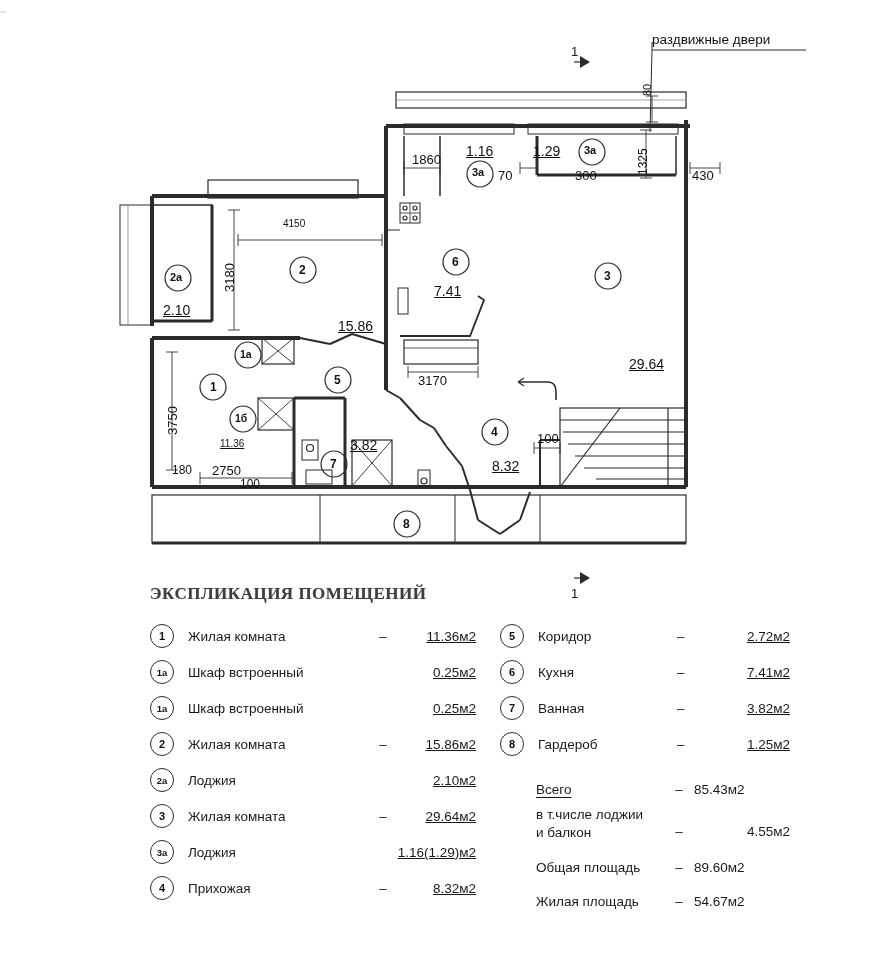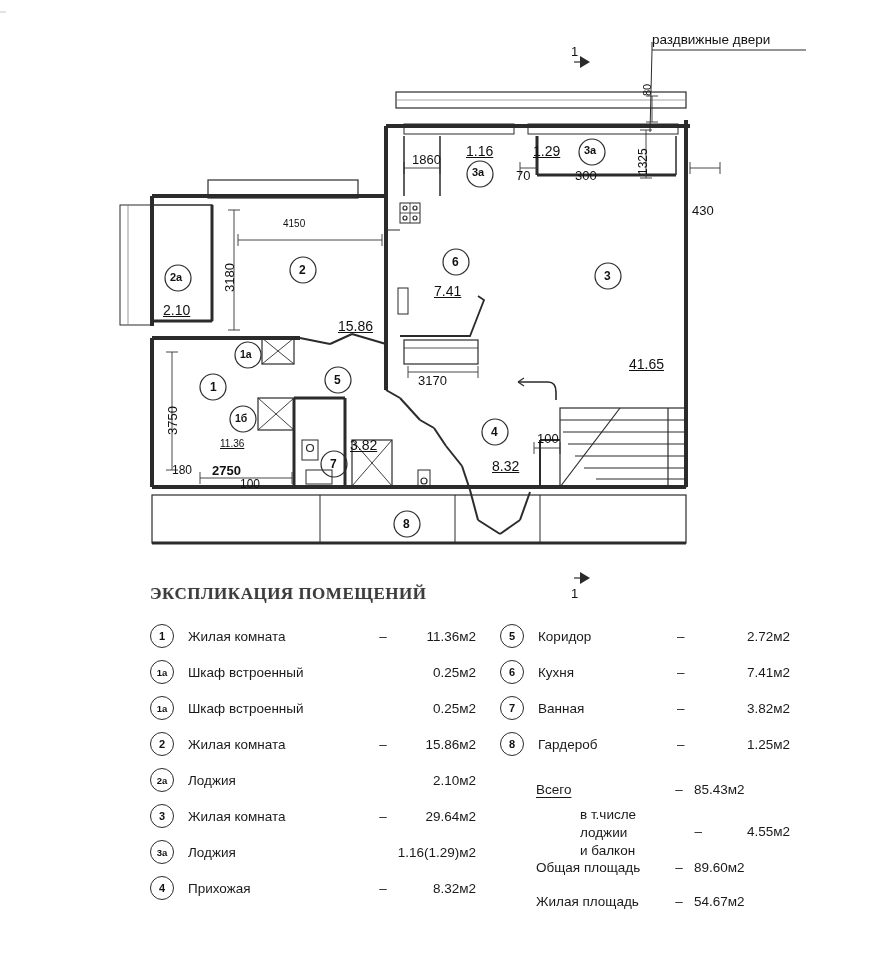--- a/index.html
+++ b/index.html
@@ -68,21 +68,21 @@
     justify-content: center;
     font-size: 11px;
     font-weight: bold;
     color: #111;
     margin-right: 14px;
     background: #fff;
   }
   .circ.sm { font-size: 9.5px; }
   .rname { flex: 1; }
   .dash { width: 14px; text-align: center; }
-  .rarea { width: 86px; text-align: right; }
+  .rarea { width: 86px; text-align: right; text-decoration: underline; }
   .col-right .rname { flex: none; width: 128px; }
   .col-right .dash { width: 30px; }
   .col-right .rarea { width: 96px; text-align: right; }
   .tot-row {
     display: flex;
     align-items: center;
     height: 34px;
     font-size: 13.5px;
     padding-left: 36px;
   }
@@ -93,21 +93,21 @@
     text-decoration: underline;
     text-underline-offset: 3px;
   }
   .two-line {
     display: flex;
     align-items: flex-start;
     font-size: 13.5px;
     padding-left: 36px;
     height: 44px;
   }
-  .two-line .tname { width: 128px; line-height: 1.35; margin-left: 44px; }
+  .two-line .tname { width: 128px; line-height: 1.35; }
   .two-line .tdash { width: 30px; text-align: center; }
   .two-line .tval { width: 96px; text-align: right; padding-top: 18px; }
 </style>
 </head>
 <body>
 
 <svg id="plan" viewBox="0 0 876 960">
   <g fill="none" stroke="#2b2b2b" stroke-width="1.2">
 
     <line x1="0" y1="12" x2="6" y2="12" stroke="#cfcfcf"></line>
@@ -301,52 +301,52 @@
 
 <div class="lbl" style="left:652px; top:32px; font-size:13.5px;">раздвижные двери</div>
 <div class="lbl" style="left:571px; top:44px;">1</div>
 <div class="lbl" style="left:571px; top:586px;">1</div>
 
 <div class="lbl" style="left:641px; top:96px; font-size:11px; transform:rotate(-90deg); transform-origin:0 0;">80</div>
 <div class="lbl" style="left:636px; top:175px; font-size:12px; transform:rotate(-90deg); transform-origin:0 0;">1325</div>
 <div class="lbl" style="left:412px; top:152px;">1860</div>
 <div class="lbl u" style="left:466px; top:143px; font-size:14px;">1.16</div>
 <div class="lbl u" style="left:533px; top:143px; font-size:14px;">1.29</div>
-<div class="lbl" style="left:516px; top:168px;">70</div>
+<div class="lbl" style="left:498px; top:168px;">70</div>
 <div class="lbl" style="left:575px; top:168px;text-align:center;">300</div>
-<div class="lbl" style="left:692px; top:168px;margin-top:35px;">430</div>
+<div class="lbl" style="left:692px; top:168px;">430</div>
 
 <div class="lbl" style="left:472px; top:166px; font-size:11px; font-weight:bold;">3а</div>
 <div class="lbl" style="left:584px; top:144px; font-size:11px; font-weight:bold;">3а</div>
 
 <div class="lbl" style="left:283px; top:218px; font-size:10px;">4150</div>
 <div class="lbl" style="left:222px; top:292px; font-size:13px; transform:rotate(-90deg); transform-origin:0 0;">3180</div>
 
 <div class="lbl" style="left:170px; top:271px; font-size:11px; font-weight:bold;">2а</div>
 <div class="lbl u" style="left:163px; top:302px; font-size:14px;">2.10</div>
 <div class="lbl" style="left:299px; top:263px; font-size:12px; font-weight:bold;">2</div>
 <div class="lbl u" style="left:338px; top:318px; font-size:14px;">15.86</div>
 
 <div class="lbl" style="left:452px; top:255px; font-size:12px; font-weight:bold;">6</div>
 <div class="lbl u" style="left:434px; top:283px; font-size:14px;">7.41</div>
 <div class="lbl" style="left:604px; top:269px; font-size:12px; font-weight:bold;">3</div>
-<div class="lbl u" style="left:629px; top:356px; font-size:14px;">41.65</div>
+<div class="lbl u" style="left:629px; top:356px; font-size:14px;">29.64</div>
 
 <div class="lbl" style="left:240px; top:348px; font-size:10.5px; font-weight:bold;">1а</div>
 <div class="lbl" style="left:210px; top:380px; font-size:12px; font-weight:bold;">1</div>
 <div class="lbl" style="left:235px; top:412px; font-size:10.5px; font-weight:bold;">1б</div>
 <div class="lbl" style="left:334px; top:373px; font-size:12px; font-weight:bold;">5</div>
 <div class="lbl" style="left:330px; top:457px; font-size:12px; font-weight:bold;">7</div>
 <div class="lbl" style="left:403px; top:517px; font-size:12px; font-weight:bold;">8</div>
 <div class="lbl" style="left:491px; top:425px; font-size:12px; font-weight:bold;">4</div>
 
 <div class="lbl" style="left:165px; top:435px; font-size:13px; transform:rotate(-90deg); transform-origin:0 0;">3750</div>
 <div class="lbl u" style="left:220px; top:438px; font-size:10px;">11.36</div>
 <div class="lbl" style="left:172px; top:463px; font-size:12px;">180</div>
-<div class="lbl" style="left:212px; top:463px; font-size:13px;font-weight:bold;">2750</div>
+<div class="lbl" style="left:212px; top:463px; font-size:13px;">2750</div>
 <div class="lbl" style="left:240px; top:477px; font-size:12px;">100</div>
 <div class="lbl u" style="left:350px; top:437px; font-size:14px;">3.82</div>
 <div class="lbl u" style="left:492px; top:458px; font-size:14px;">8.32</div>
 <div class="lbl" style="left:418px; top:373px; font-size:13px;">3170</div>
 <div class="lbl" style="left:537px; top:431px; font-size:13px;">100</div>
 
 <div id="legend">
   <div id="legend-title">ЭКСПЛИКАЦИЯ ПОМЕЩЕНИЙ</div>
   <div class="cols">
     <div class="col-left">

